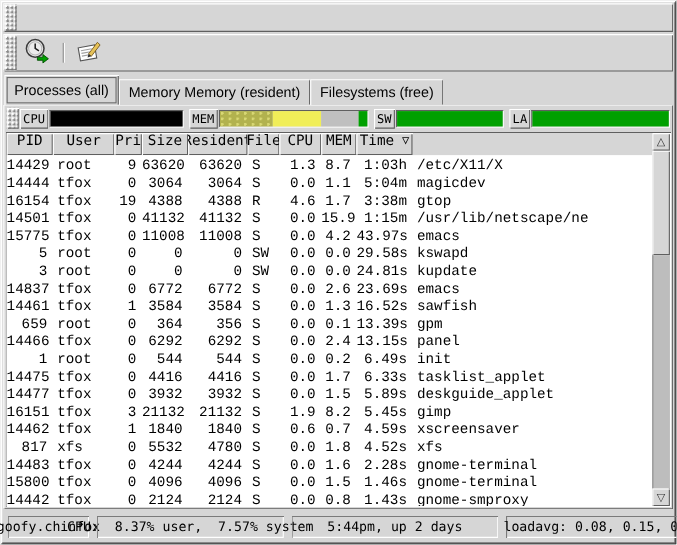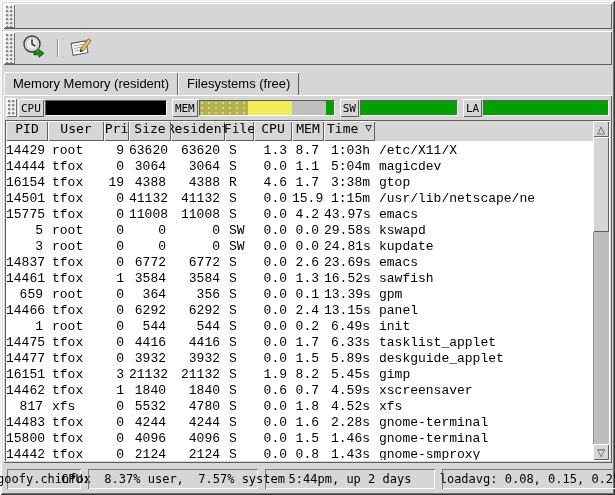--- a/index.html
+++ b/index.html
@@ -127,20 +127,21 @@
             <line x1="6" y1="16" x2="13" y2="16" stroke="#a0a0a0"></line>
           </g>
           <path d="M12.5 15 L20.5 4.5 L23 6.8 L15 17.2 Z" fill="#e6c258" stroke="#74561c" stroke-width="0.8"></path>
           <path d="M12.5 15 L15 17.2 L11.6 18.3 Z" fill="#2e2e2e"></path>
         </svg>
       </span>
     </button>
   </div>
 
   <div class="tabrow">
+      <div class="tab active">Processes (all)</div>
       <div class="tab">Memory Memory (resident)</div>
       <div class="tab">Filesystems (free)</div>
     </div>
 
   <div class="content">
 
     <div class="meterbar">
       <div class="grip"></div>
     <div class="meter-label">CPU</div>
         <div class="meter-bar" style="width: 122px;">
@@ -223,17 +224,17 @@
         <div class="scroll-thumb"></div>
         <div class="scroll-space"></div>
         <div class="scroll-btn">▽</div>
       </div>
     </div>
   </div>
 
   <div class="statusbar">
       <div class="status-panel" style="width: 74px;">goofy.chinfox</div>
       <div class="status-panel" style="width: 170px;">CPU:  8.37% user,  7.57% system</div>
-      <div class="status-panel" style="width: 170px;">5:44pm, up 2 days</div>
+      <div class="status-panel" style="width: 188px;">5:44pm, up 2 days</div>
       <div class="status-panel" style="width: 176px;">loadavg: 0.08, 0.15, 0.25</div>
     </div>
 
 </div>
 
 </body></html>

